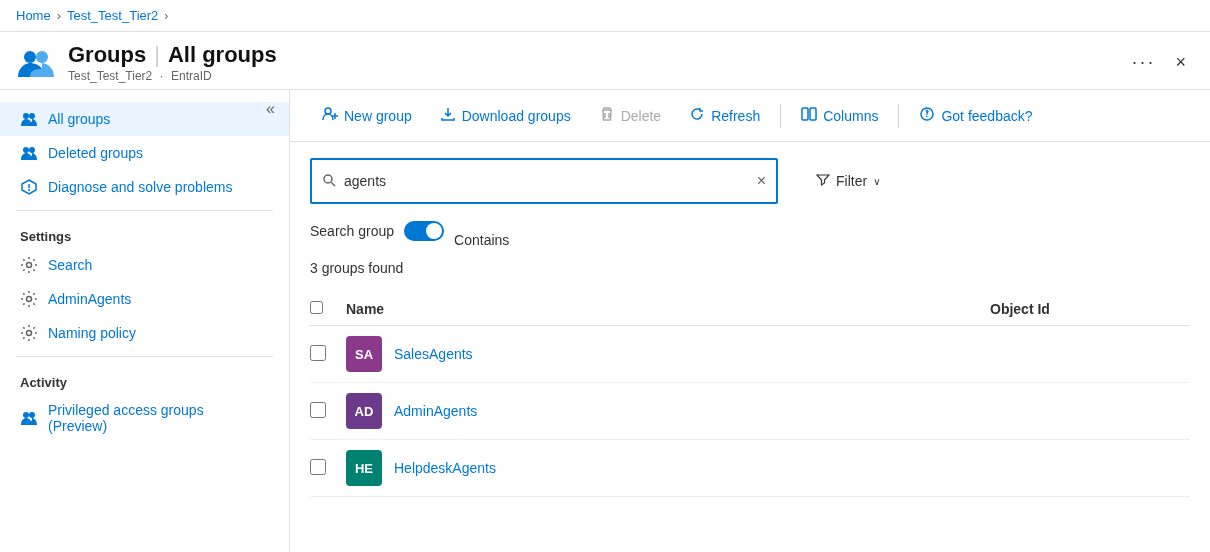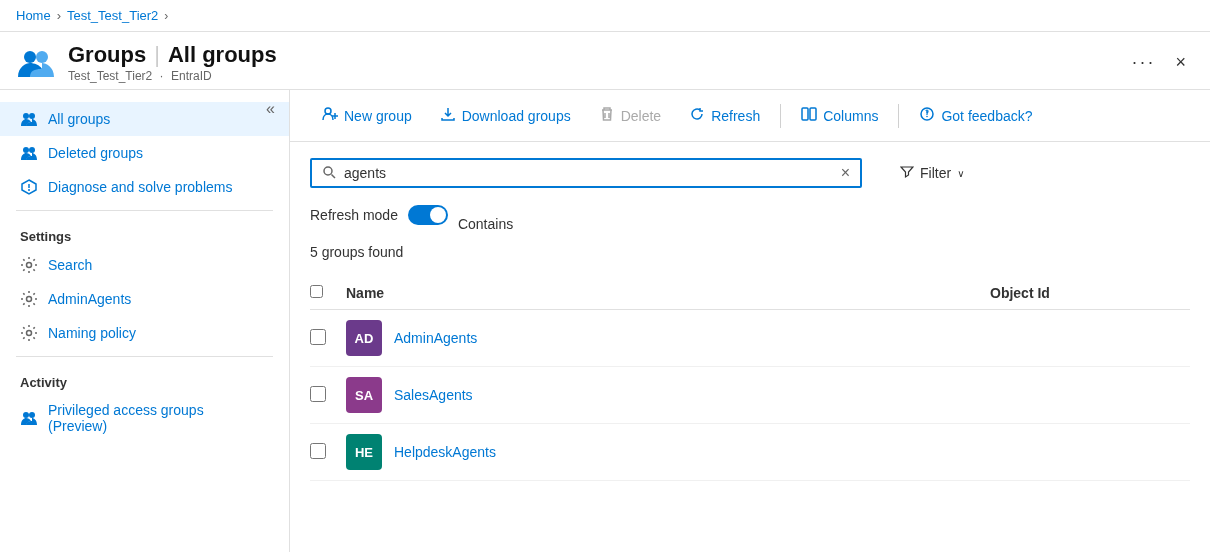--- a/index.html
+++ b/index.html
@@ -41,21 +41,21 @@
     .content { flex: 1; padding: 0; overflow-y: auto; display: flex; flex-direction: column; }
 
     
     .toolbar { display: flex; align-items: center; padding: 10px 20px; gap: 4px; border-bottom: 1px solid #e0e0e0; flex-wrap: wrap; }
     .toolbar-btn { display: flex; align-items: center; gap: 6px; padding: 6px 12px; border: none; background: transparent; color: #0078d4; cursor: pointer; font-size: 14px; border-radius: 2px; }
     .toolbar-btn.disabled { color: #aaa; cursor: default; }
     .toolbar-separator { width: 1px; height: 24px; background: #d0d0d0; margin: 0 4px; }
 
     
     .search-area { padding: 16px 20px 8px 20px; }
-    .search-box { display: flex; align-items: center; border: 2px solid #0078d4; border-radius: 2px; padding: 4px 10px; gap: 8px; width: 552px; }
+    .search-box { display: flex; align-items: center; border: 2px solid #0078d4; border-radius: 2px; padding: 12px 10px; gap: 8px; width: 468px; }
     .search-box input { border: none; outline: none; flex: 1; font-size: 14px; color: #333; }
     .search-clear { cursor: pointer; color: #666; font-size: 16px; }
     .search-options { display: flex; align-items: center; gap: 10px; margin-top: 10px; }
     .search-mode-label { font-size: 14px; color: #333; }
     .toggle { display: inline-flex; align-items: center; }
     .toggle-switch { width: 40px; height: 20px; background: #0078d4; border-radius: 10px; position: relative; cursor: pointer; }
     .toggle-switch::after { content: ''; position: absolute; width: 16px; height: 16px; background: white; border-radius: 50%; top: 2px; right: 2px; transition: 0.2s; }
     .contains-label { font-size: 14px; color: #333; margin-top: 18px; }
     .filter-btn { display: flex; align-items: center; gap: 6px; padding: 4px 10px; border: none; background: transparent; color: #333; cursor: pointer; font-size: 14px; margin-left: 12px; }
     .results-count { padding: 4px 20px 8px 20px; font-size: 14px; color: #333; }
@@ -281,70 +281,70 @@
           <span>
             <svg width="14" height="14" viewBox="0 0 14 14" fill="none">
               <path d="M1 2 L5.5 7 L5.5 12 L8.5 10 L8.5 7 L13 2 Z" stroke="#333" stroke-width="1.2" fill="none"></path>
             </svg>
           </span>
           <span>Filter</span>
           <span style="font-size:10px;">∨</span>
         </div>
       </div>
       <div class="search-options">
-        <span class="search-mode-label">Refresh mode</span>
+        <span class="search-mode-label">Search group</span>
         <div class="toggle">
           <div class="toggle-switch"></div>
         </div>
         <span class="contains-label">Contains</span>
       </div>
     </div>
 
-    <div class="results-count">5 groups found</div>
+    <div class="results-count">3 groups found</div>
 
     <div class="groups-table">
       <div class="table-header">
         <div class="th-checkbox">
           <input type="checkbox" style="">
         </div>
         <div class="th-name">Name</div>
         <div class="th-objectid">Object Id</div>
+      </div>
+
+      <div class="table-row">
+        <div class="td-checkbox">
+          <input type="checkbox" style="">
+        </div>
+        <div class="td-name">
+          <div class="group-avatar" style="background:#8b3a8b;">
+            <span>SA</span>
+          </div>
+          <a class="group-link">SalesAgents</a>
+        </div>
+        <div class="td-objectid"></div>
       </div>
 
       <div class="table-row">
         <div class="td-checkbox">
           <input type="checkbox" style="">
         </div>
         <div class="td-name">
           <div class="group-avatar" style="background:#6b3a8b;">
             <span>AD</span>
           </div>
           <a class="group-link">AdminAgents</a>
         </div>
         <div class="td-objectid"></div>
       </div>
 
       <div class="table-row">
         <div class="td-checkbox">
           <input type="checkbox" style="">
         </div>
         <div class="td-name">
-          <div class="group-avatar" style="background:#8b3a8b;">
-            <span>SA</span>
-          </div>
-          <a class="group-link">SalesAgents</a>
-        </div>
-        <div class="td-objectid"></div>
-      </div>
-
-      <div class="table-row">
-        <div class="td-checkbox">
-          <input type="checkbox" style="">
-        </div>
-        <div class="td-name">
           <div class="group-avatar" style="background:#008272;">
             <span>HE</span>
           </div>
           <a class="group-link">HelpdeskAgents</a>
         </div>
         <div class="td-objectid"></div>
       </div>
     </div>
   </div>
 </div>

